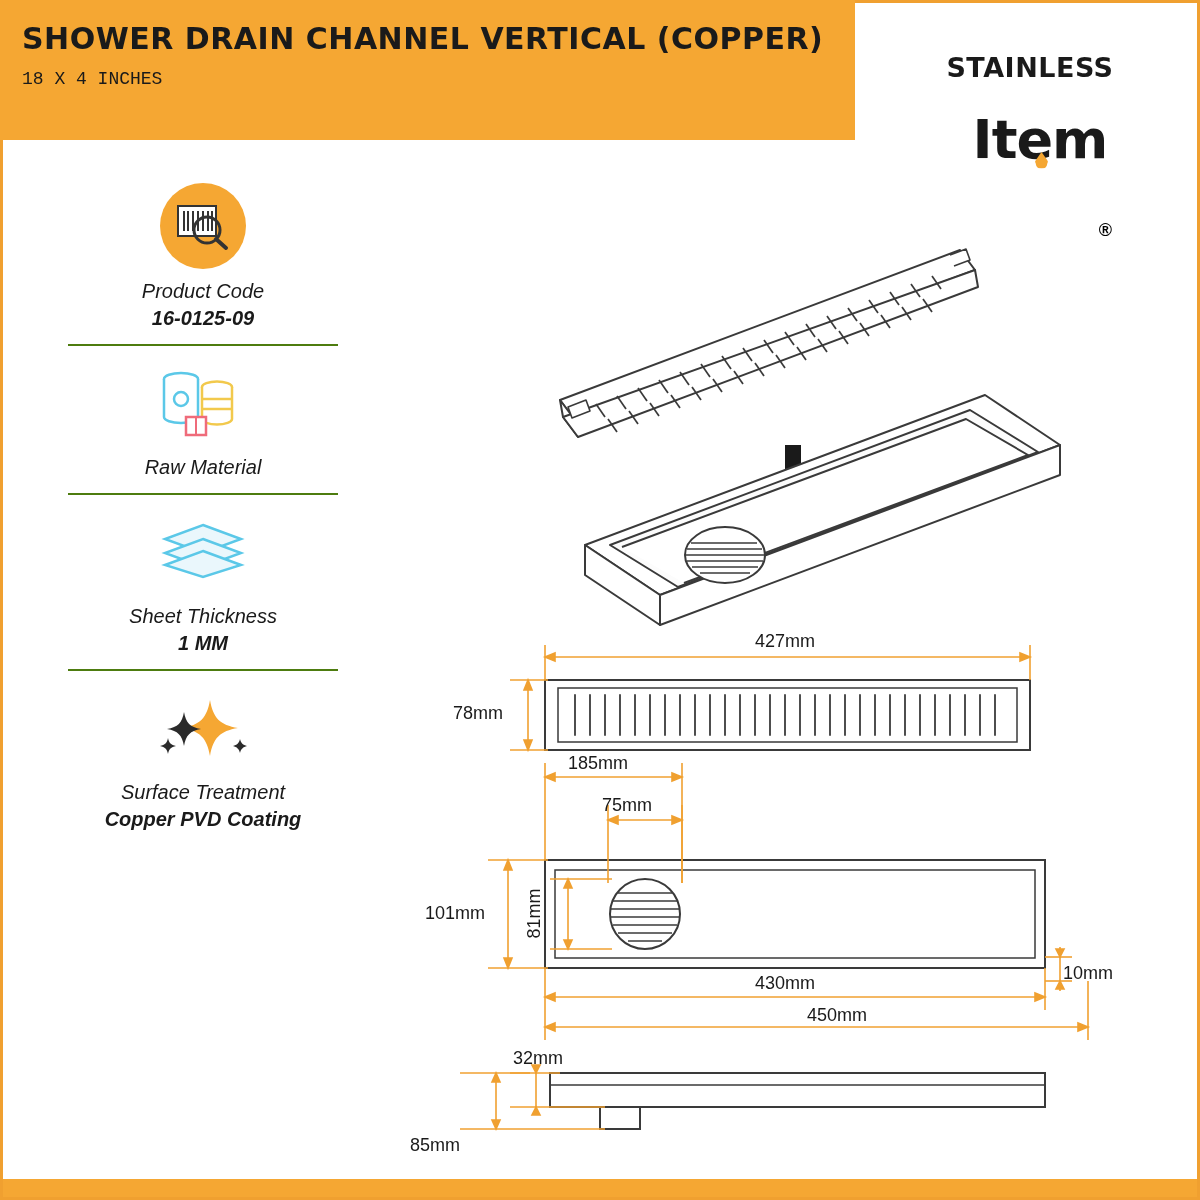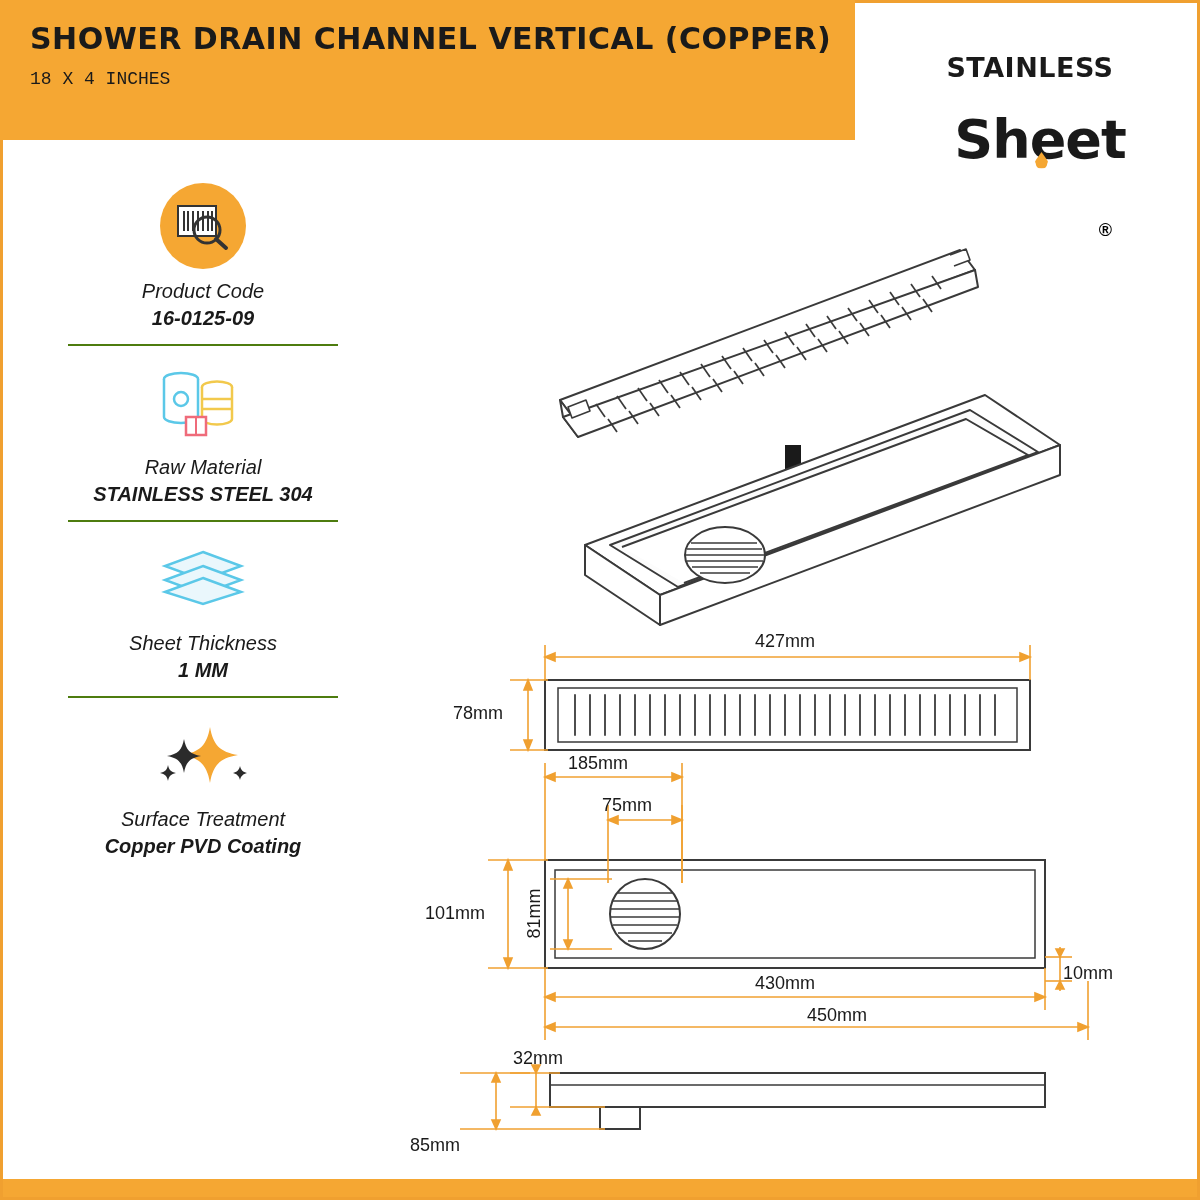--- a/index.html
+++ b/index.html
@@ -13,21 +13,21 @@
   .page-border {
     position: absolute; inset: 0;
     border: 3px solid #f0a030;
     pointer-events: none;
   }
   
   .header-band {
     position: absolute; left: 0; top: 0;
     width: 855px; height: 140px;
     background: #f5a733;
-    padding: 22px 0 0 30px;
+    padding: 22px 0 0 22px;
   }
   .title-main {
     font-size: 30px; font-weight: bold; color: #1a1a1a;
     letter-spacing: 0.5px; line-height: 1.15;
     font-family: "DejaVu Sans", sans-serif;
   }
   .title-sub {
     font-size: 18px; color: #1a1a1a; margin-top: 12px;
     font-family: Liberation Mono, monospace;
   }
@@ -101,21 +101,21 @@
 <div class="page-border"></div>
 
 <div class="header-band">
   <div class="title-main">SHOWER DRAIN CHANNEL VERTICAL (COPPER)</div>
   <div class="title-sub">18 X 4 INCHES</div>
 </div>
 
 <div class="dims-label">STAINLESS</div>
 
 <div class="brand">
-  <span class="brand-text">Sheet</span>
+  <span class="brand-text">Item</span>
   <span class="brand-reg" style="position:absolute; left:auto; right:28px; top:112px; font-size:18px; font-weight:bold;">®</span>
   <div class="brand-drop"></div>
 </div>
 
 <div class="spec-col">
 
   <div class="spec">
     <div class="spec-icon">
       <div class="circle-icon">
         <svg width="58" height="52" viewBox="0 0 58 52">
@@ -146,21 +146,20 @@
         <circle cx="28" cy="40" r="7" fill="none" stroke="#5bc8e8" stroke-width="2.5"></circle>
         <ellipse cx="64" cy="28" rx="15" ry="5.5" fill="#ffffff" stroke="#f2c94c" stroke-width="2.5"></ellipse>
         <path d="M49 28 L49 60 A15 5.5 0 0 0 79 60 L79 28" fill="#ffffff" stroke="#f2c94c" stroke-width="2.5"></path>
         <line x1="49" y1="40" x2="79" y2="40" stroke="#f2c94c" stroke-width="2.5"></line>
         <line x1="49" y1="50" x2="79" y2="50" stroke="#f2c94c" stroke-width="2.5"></line>
         <rect x="33" y="58" width="20" height="18" fill="#ffffff" stroke="#ef6b7a" stroke-width="2.5"></rect>
         <line x1="43" y1="58" x2="43" y2="76" stroke="#ef6b7a" stroke-width="2"></line>
       </svg>
     </div>
     <div class="spec-label">Raw Material</div>
-    <div class="spec-value">STAINLESS STEEL 304</div>
   </div>
 
   <div class="spec">
     <div class="spec-icon">
       <svg width="96" height="64" viewBox="0 0 96 64">
         <g fill="#eaf7fc" stroke="#5bc8e8" stroke-width="2.5">
           <path d="M48 6 L86 20 L48 34 L10 20 Z"></path>
           <path d="M48 20 L86 34 L48 48 L10 34 Z"></path>
           <path d="M48 32 L86 46 L48 58 L10 46 Z"></path>
         </g>

